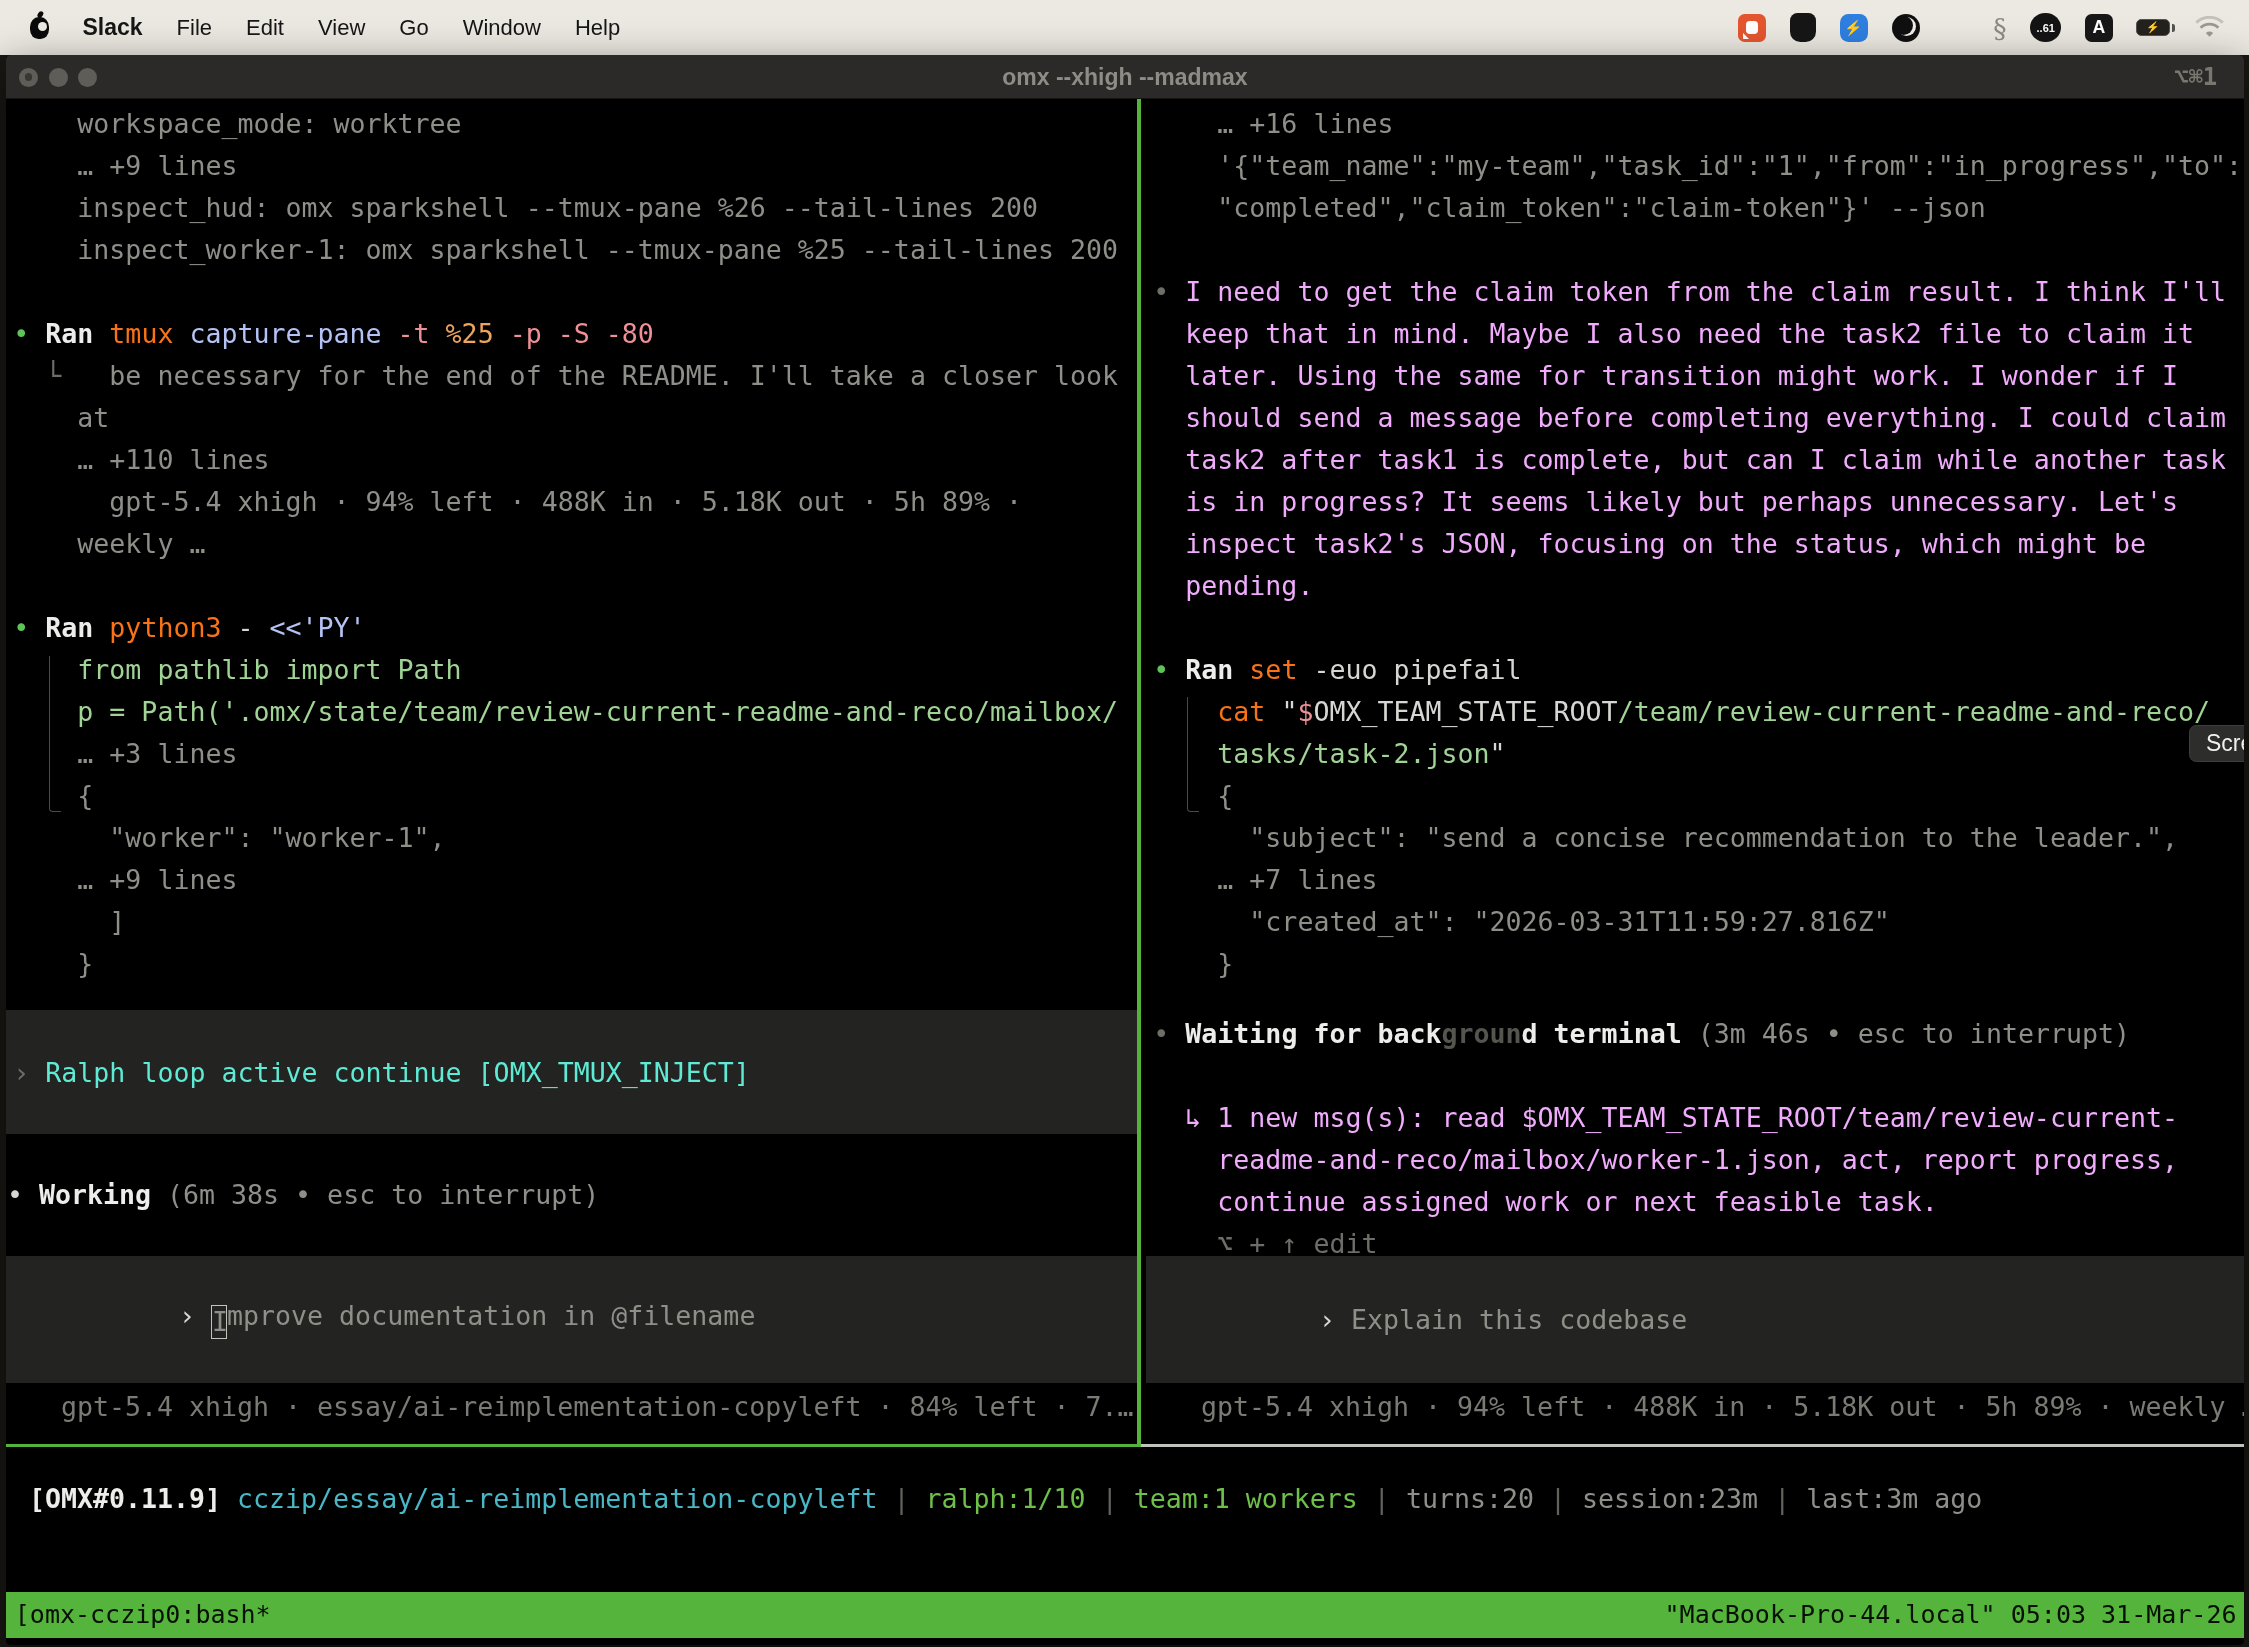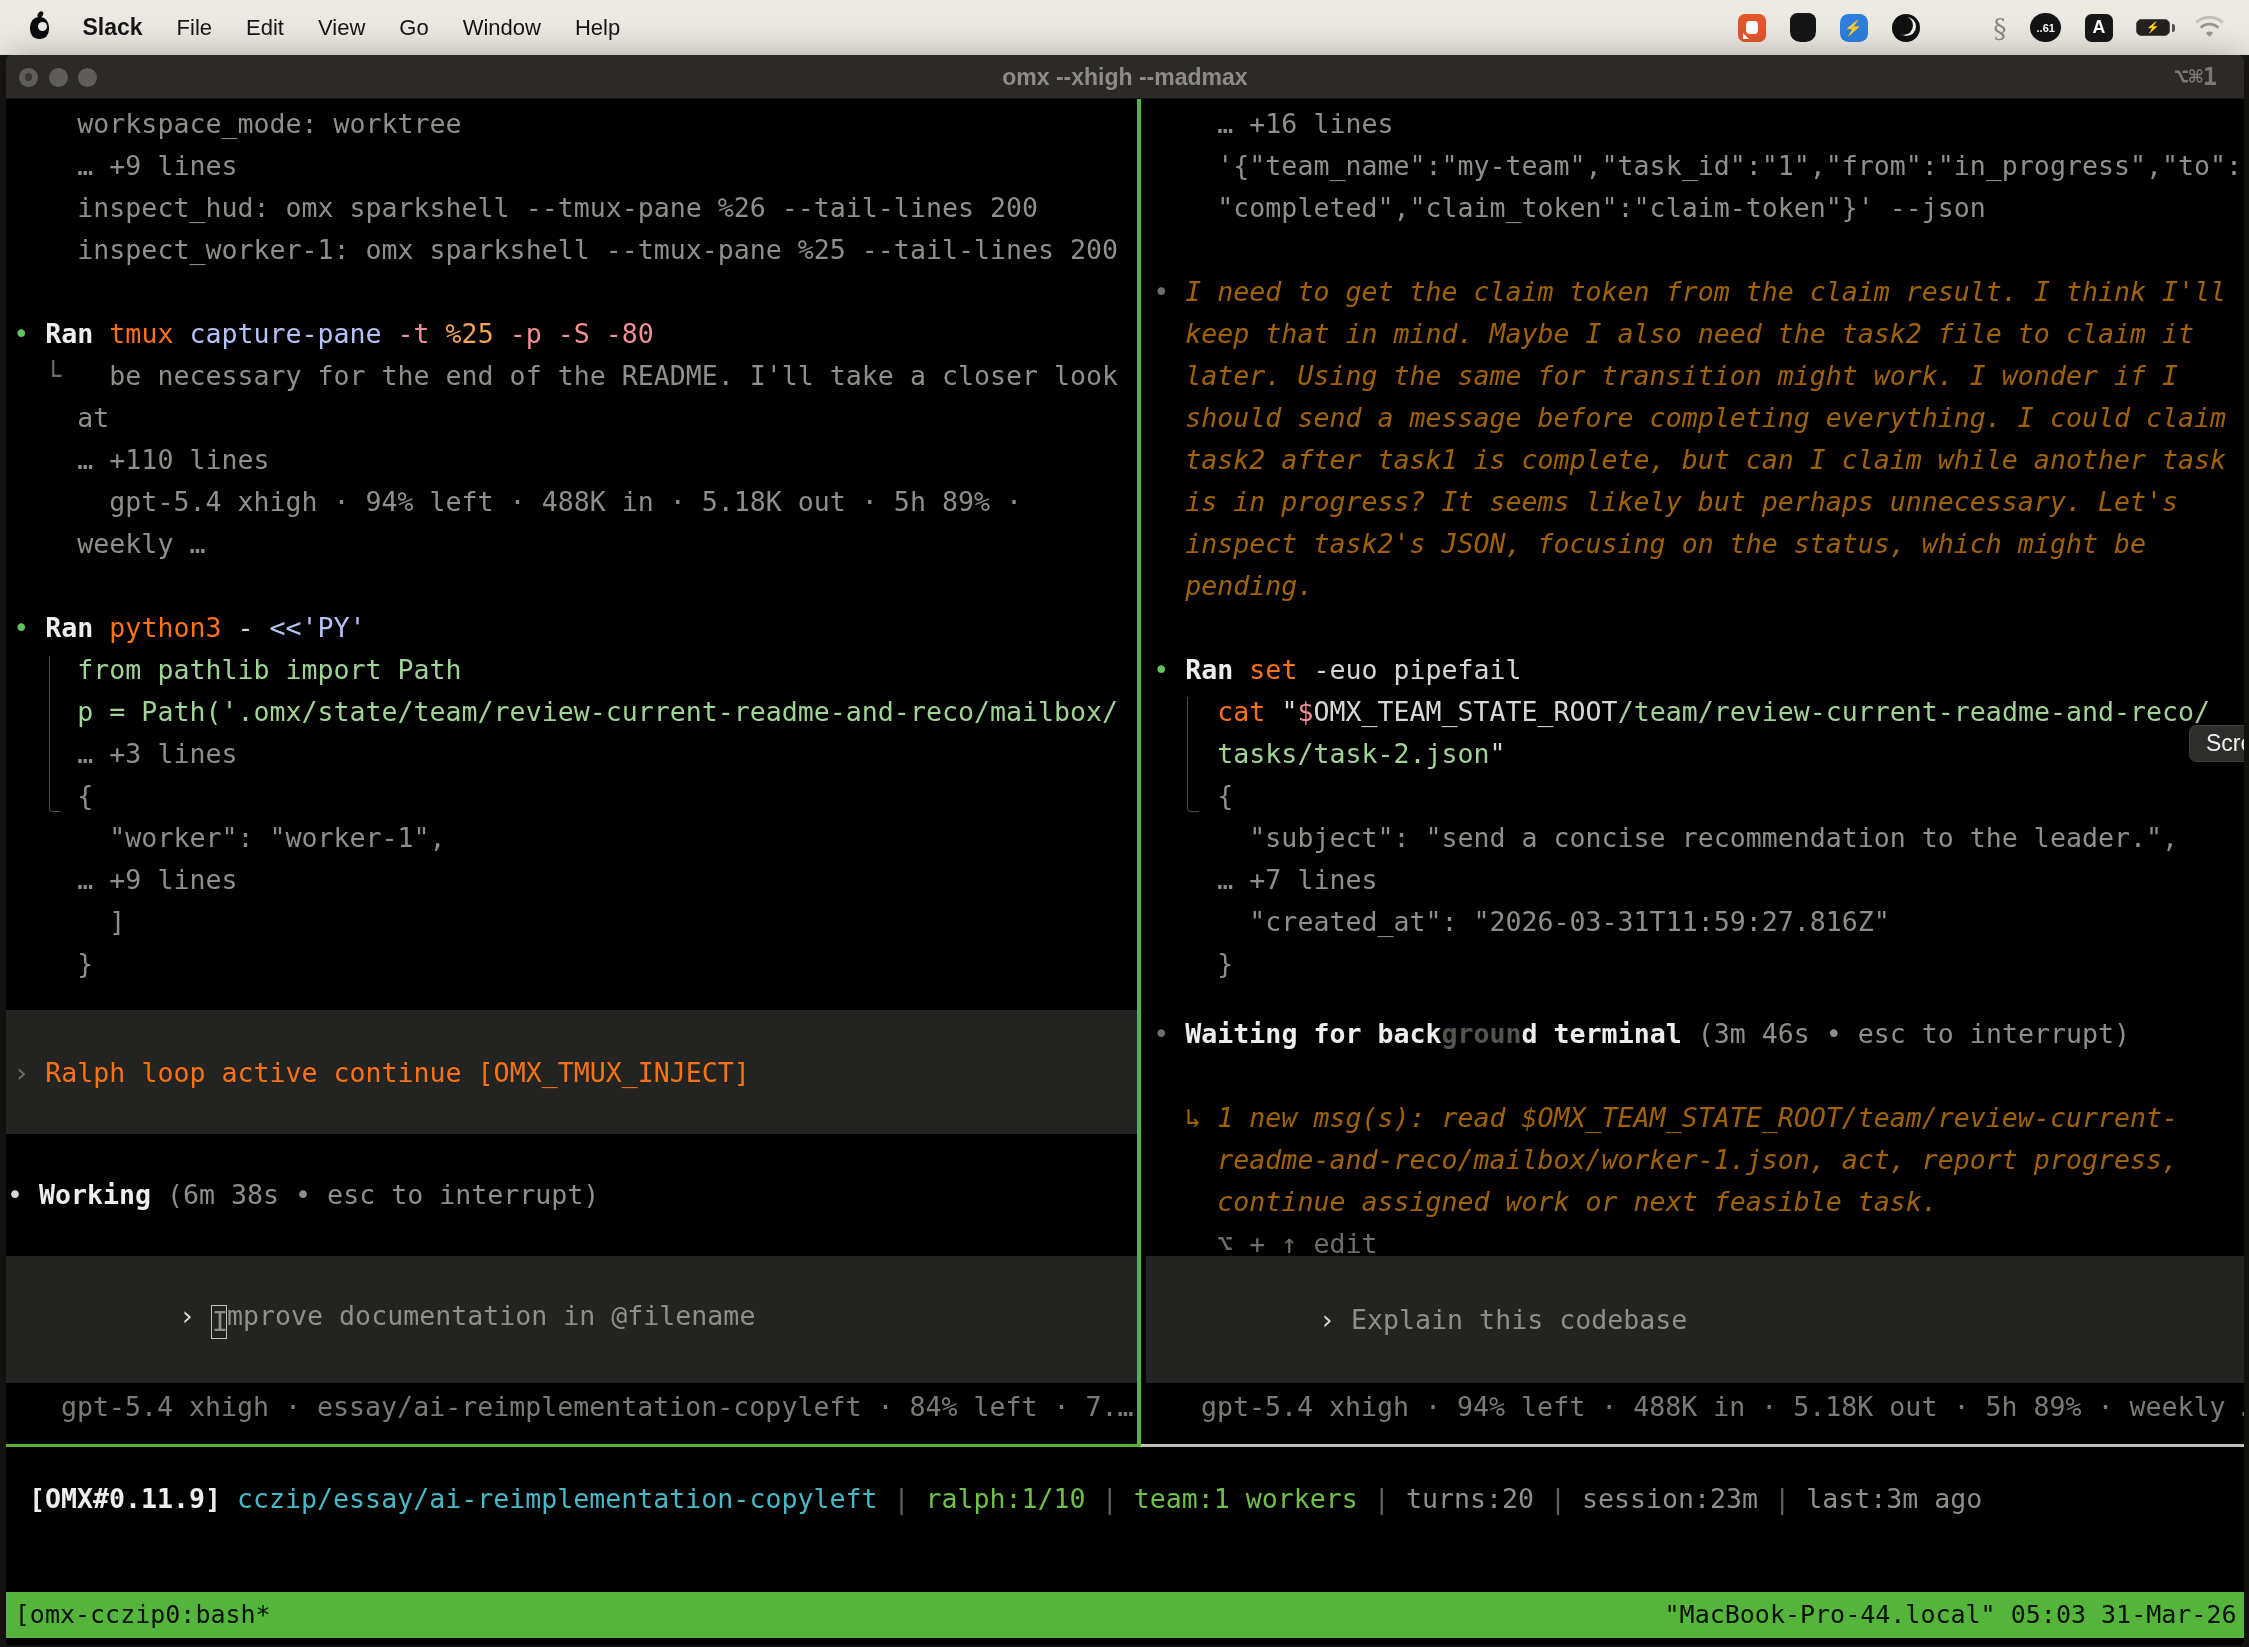--- a/index.html
+++ b/index.html
@@ -81,22 +81,22 @@
   .blk-top { top:4.4px; }
   .blk-wait { top:914px; }
 
   .seg-g { color:#8f8f8a; } .seg-d { color:#6e6e69; }
   .seg-dim2 { color:#55554f; font-weight:bold; }
   .seg-wb { color:#ededeb; font-weight:bold; }
   .seg-w2 { color:#d6d6d2; }
   .seg-bl { color:#f97316; } .seg-pw { color:#b5c2f5; }
   .seg-pk { color:#ee9095; } .seg-or { color:#eda45c; }
   .seg-gr { color:#a0d395; } .seg-bu { color:#5ec457; }
-  .seg-it { color:#a16207; font-style:italic; }
-  .seg-band { color:#f97316; }
+  .seg-it { color:#f0abfc; }
+  .seg-band { color:#5eead4; }
   .seg-cy { color:#49b7c6; } .seg-gn { color:#6ec04a; } .seg-sep { color:#62625d; }
 
   .gutter { position:absolute; width:11.8px; border-left:1.5px solid #4b4b46;
             border-bottom:1.5px solid #4b4b46; border-bottom-left-radius:3.7px; }
   .gutter-left { left:43px; top:557px; height:156px; }
   .gutter-right { left:41px; top:598px; height:115px; }
 
   .band { position:absolute; left:0; width:100%; background:#232321; display:flex; align-items:center; }
   .band-ralph { top:911px; height:124px; }
   .band-row { font-size:26.6px; white-space:pre; padding-left:7.4px; }

